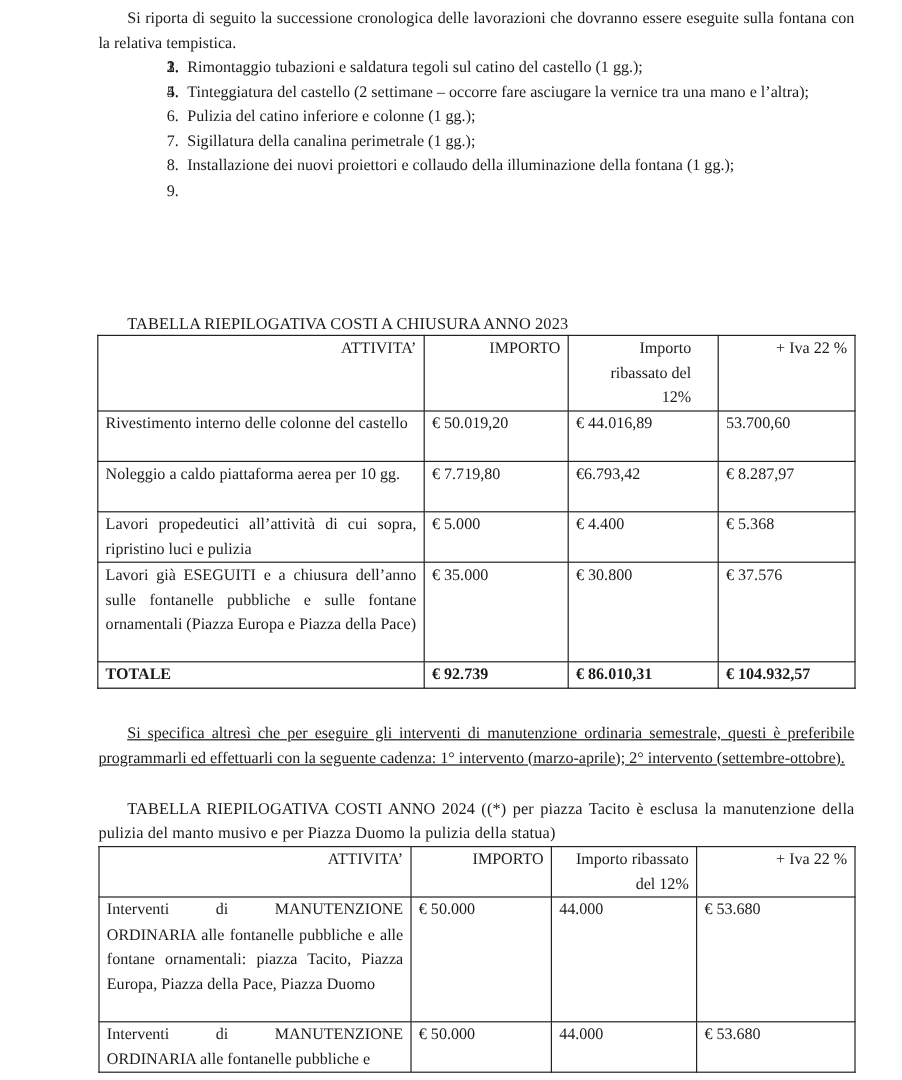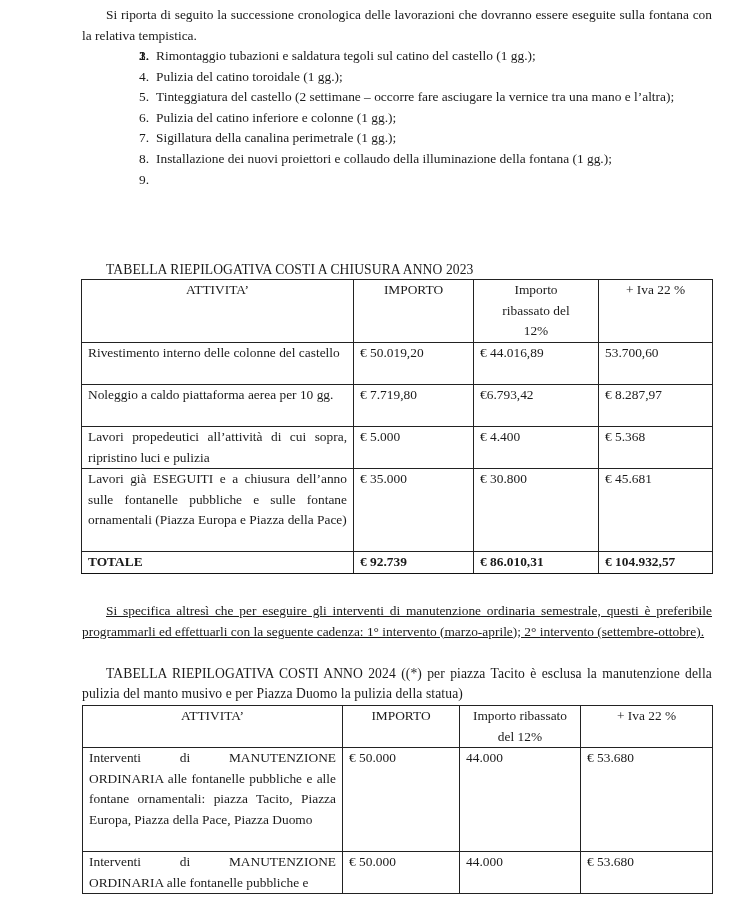--- a/index.html
+++ b/index.html
@@ -21,21 +21,21 @@
   .tcaption { position: absolute; font-weight: normal; letter-spacing: 0.1px; }
   #t1-caption { left: 106px; top: 260px; font-size: 13.6px; }
 
   table.cost {
     position: absolute; border-collapse: collapse; table-layout: fixed;
     font-size: 13.4px; line-height: 20.6px;
   }
   table.cost td, table.cost th {
     border: 1px solid #222; padding: 0 6px; vertical-align: top; font-weight: normal;
   }
-  table.cost th { text-align: center; }
+  table.cost th { text-align: right; }
   table.cost td.num { text-align: left; }
   table.cost td.desc { text-align: justify; }
   table.cost tr.total td { font-weight: bold; border-bottom: 1.6px solid #111; }
   table.cost tr.total td.desc { font-weight: bold; margin-left: 32px; }
   table.cost tr.total td.num { font-weight: bold; }
 
   #t1 { left: 81px; top: 279px; width: 631px; }
   #t1 col.c1 { width: 272px; }
   #t1 col.c2 { width: 120px; }
   #t1 col.c3 { width: 125px; }
@@ -66,21 +66,21 @@
 <body>
 
 <div class="page">
 
   <p class="para" id="intro"><span class="indent"></span><span>Si riporta di seguito la successione cronologica delle lavorazioni che dovranno essere eseguite sulla fontana con la relativa tempistica.</span></p>
 
   <ol class="list">
     <li><span class="num">1.</span></li>
     <li><span class="num">2.</span></li>
     <li><span class="num">3.</span><span>Rimontaggio tubazioni e saldatura tegoli sul catino del castello (1 gg.);</span></li>
-    <li><span class="num">4.</span><span>Pulizia del catino toroidale (1 gg.);</span></li>
+    <li><span class="num">4.</span></li>
     <li><span class="num">5.</span><span>Tinteggiatura del castello (2 settimane – occorre fare asciugare la vernice tra una mano e l’altra);</span></li>
     <li><span class="num">6.</span><span>Pulizia del catino inferiore e colonne (1 gg.);</span></li>
     <li><span class="num">7.</span><span>Sigillatura della canalina perimetrale (1 gg.);</span></li>
     <li><span class="num">8.</span><span>Installazione dei nuovi proiettori e collaudo della illuminazione della fontana (1 gg.);</span></li>
     <li><span class="num">9.</span></li>
   </ol>
 
   <div class="tcaption" id="t1-caption">TABELLA RIEPILOGATIVA COSTI A CHIUSURA ANNO 2023</div>
 
   <table class="cost" id="t1">
@@ -112,21 +112,21 @@
     <tr class="r3">
       <td class="desc">Lavori propedeutici all’attività di cui sopra, ripristino luci e pulizia</td>
       <td class="num">€ 5.000</td>
       <td class="num">€ 4.400</td>
       <td class="num">€ 5.368</td>
     </tr>
     <tr class="r4">
       <td class="desc">Lavori già ESEGUITI e a chiusura dell’anno sulle fontanelle pubbliche e sulle fontane ornamentali (Piazza Europa e Piazza della Pace)</td>
       <td class="num">€ 35.000</td>
       <td class="num">€ 30.800</td>
-      <td class="num">€ 45.681</td>
+      <td class="num">€ 37.576</td>
     </tr>
     <tr class="total">
       <td class="desc">TOTALE</td>
       <td class="num">€ 92.739</td>
       <td class="num">€ 86.010,31</td>
       <td class="num">€ 104.932,57</td>
     </tr>
   </tbody>
     </table>
 

